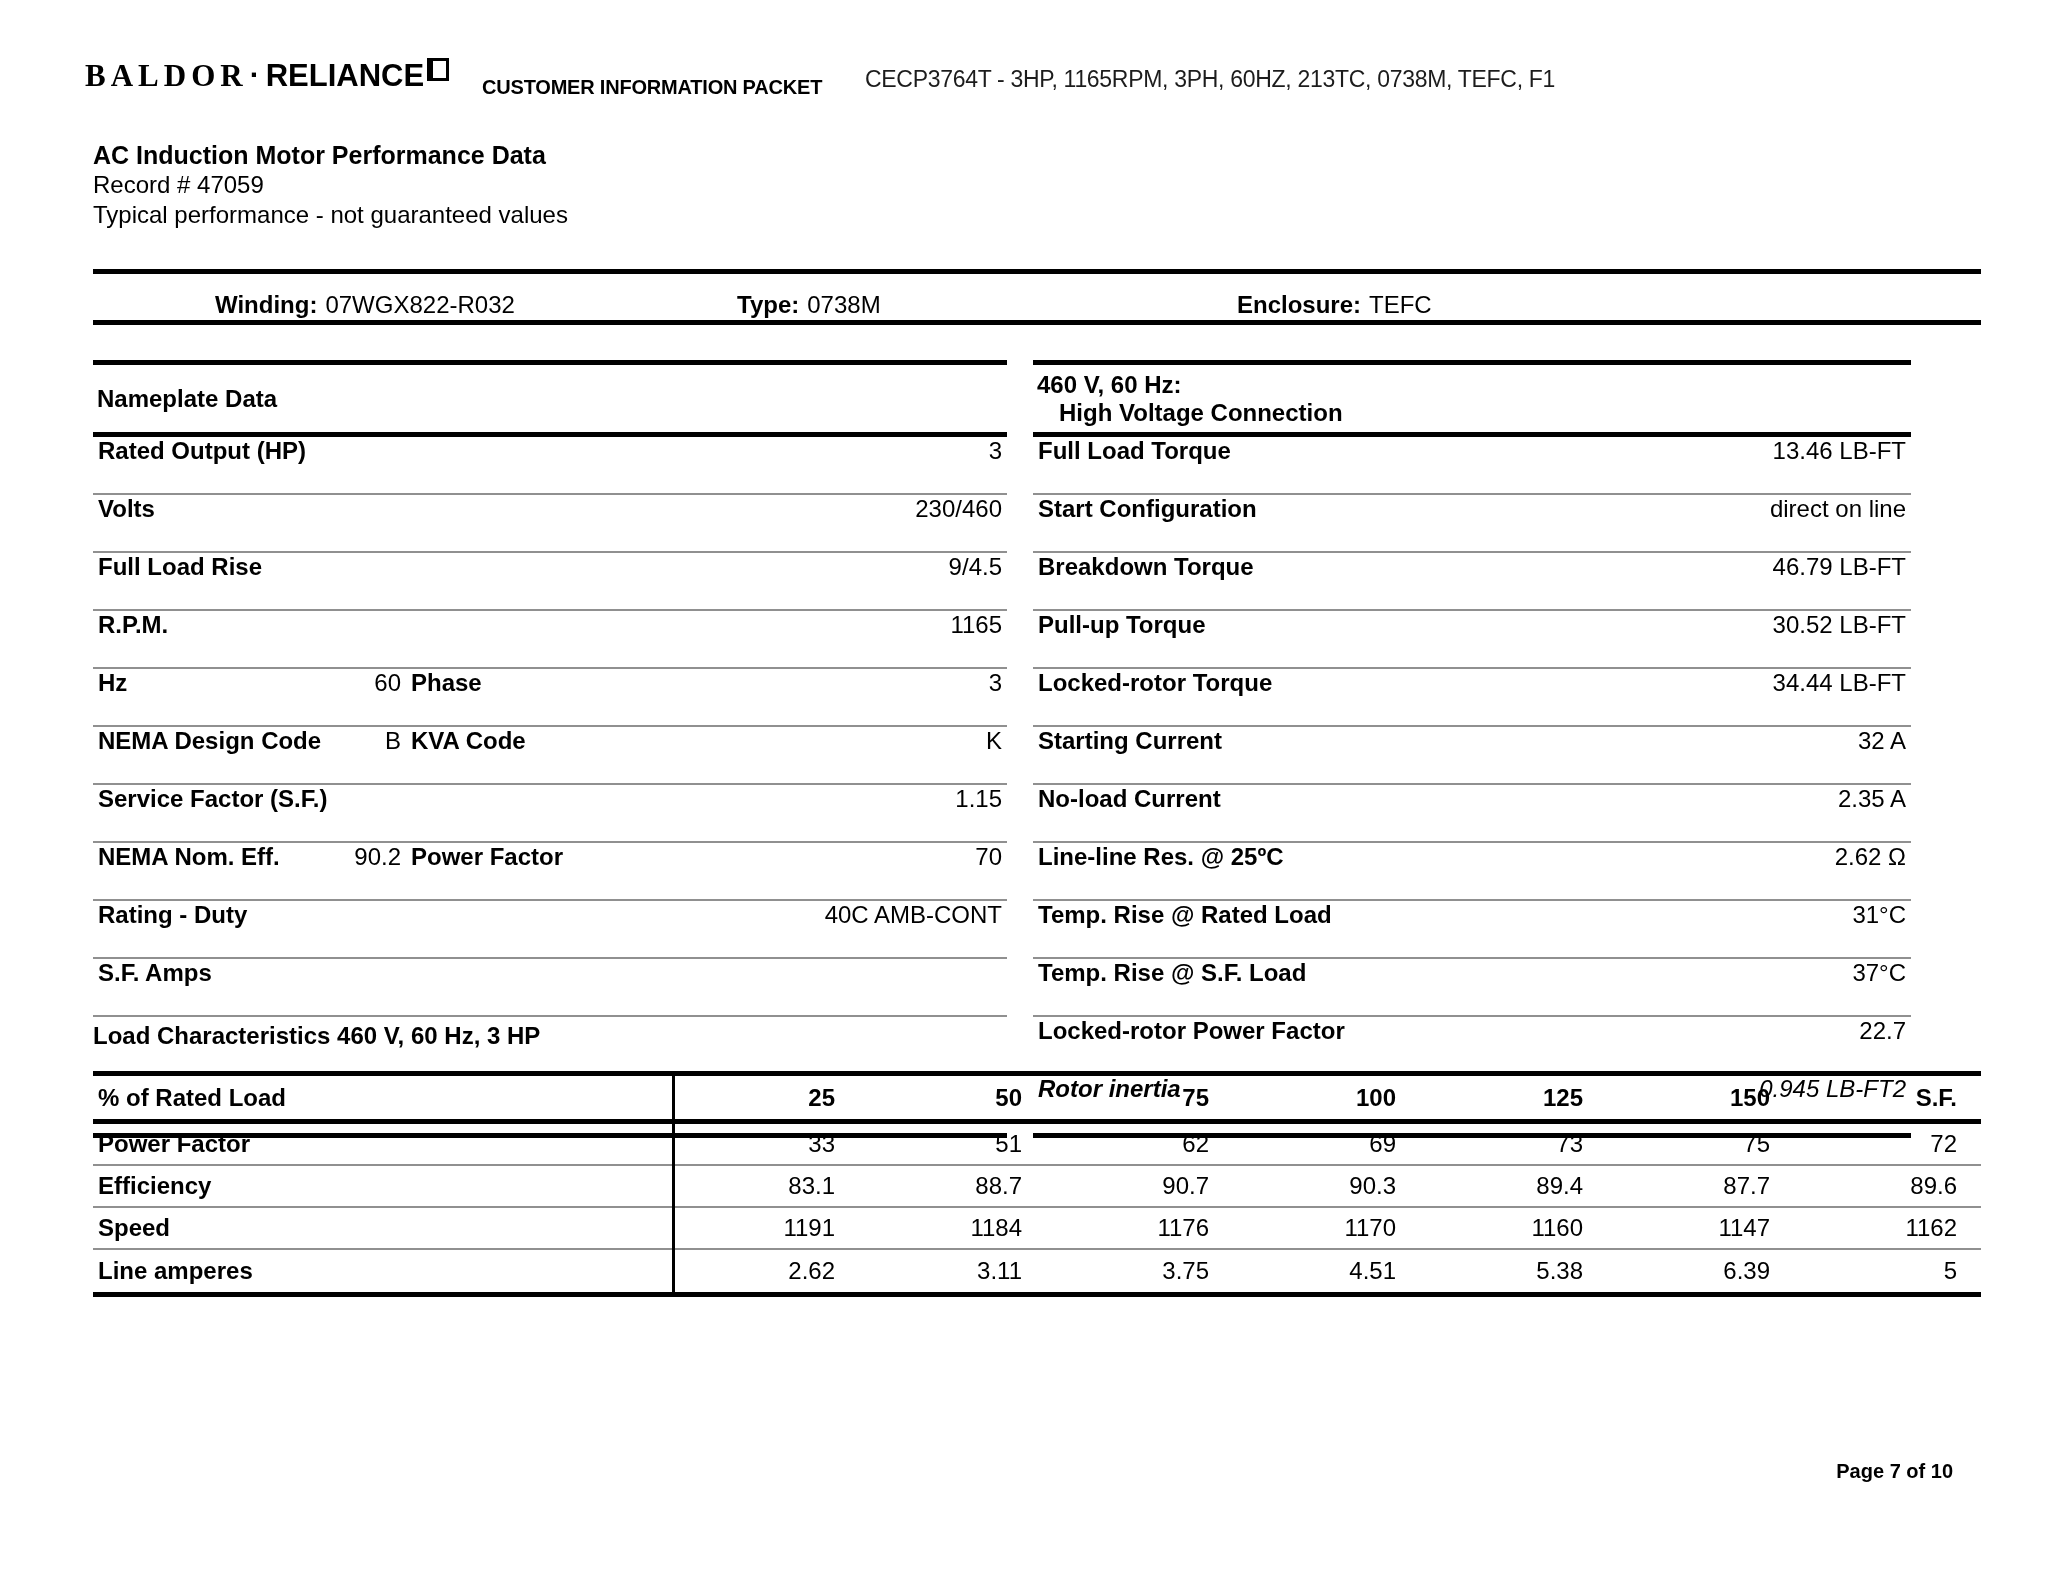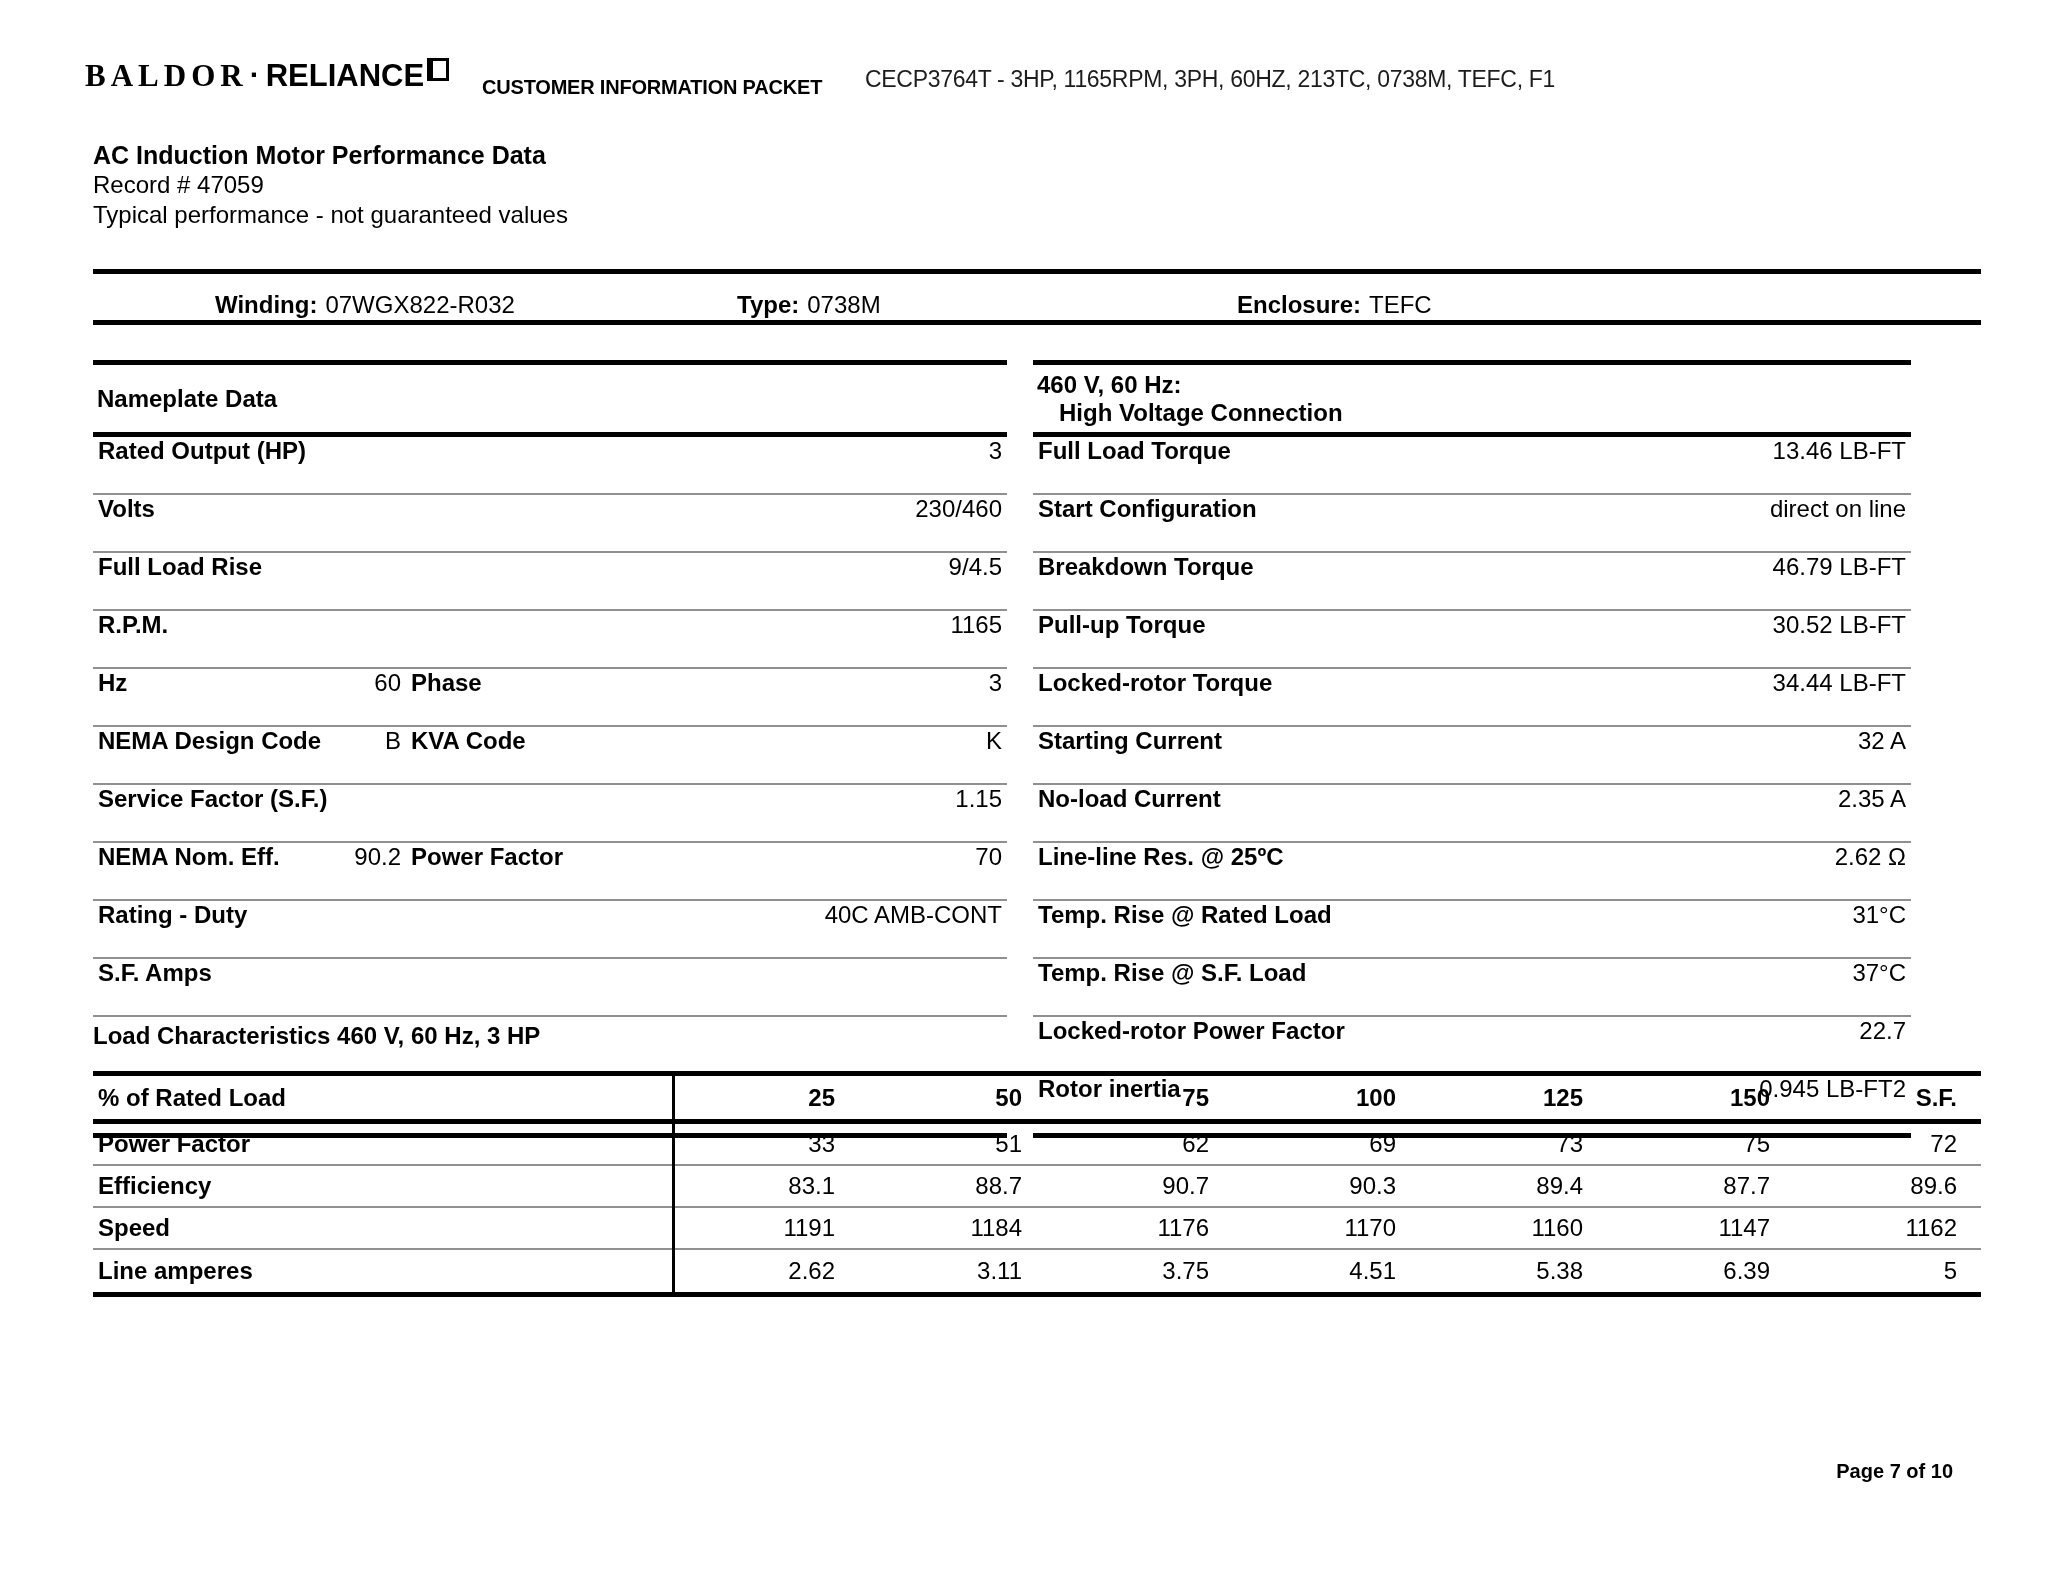--- a/index.html
+++ b/index.html
@@ -34,21 +34,21 @@
   .winding-bar .f3{left:1144px;}
   .blabel{font-weight:700;margin-right:8px;}
   
   .datatable{position:absolute;top:360px;border-top:5px solid #000;border-bottom:5px solid #000;}
   .datatable.left{left:93px;width:914px;}
   .datatable.right{left:1033px;width:878px;}
   .dt-head{height:72px;border-bottom:5px solid #000;display:flex;flex-direction:column;justify-content:center;padding:0 4px;box-sizing:border-box;}
   .dt-head .h1{font-size:24px;font-weight:700;line-height:28px;}
   .dt-head .h2{font-size:24px;font-weight:700;line-height:28px;padding-left:22px;}
   .dt-row{height:58px;box-sizing:border-box;border-bottom:2px solid #909090;display:flex;align-items:flex-start;padding:0 5px;font-size:24px;}
-  .dt-row:last-child{border-bottom:none;}
+  .dt-row:last-child{border-bottom:none;font-style:italic;}
   .dt-row .c1{width:303px;display:flex;justify-content:space-between;align-items:center;flex:0 0 auto;}
   .dt-row .lab{font-weight:700;white-space:nowrap;}
   .dt-row .midlab{font-weight:700;margin-left:10px;white-space:nowrap;}
   .dt-row .val{margin-left:auto;text-align:right;white-space:nowrap;}
   
   .load-title{position:absolute;left:93px;top:1022px;font-size:24px;font-weight:700;}
   .load-table{position:absolute;left:93px;top:1071px;width:1888px;border-top:5px solid #000;border-bottom:5px solid #000;}
   .lt-vline{position:absolute;left:579px;top:0;bottom:0;width:3px;background:#000;}
   .lt-row{display:grid;grid-template-columns:579px repeat(7,1fr);align-items:center;}
   .lt-header{height:43px;border-bottom:5px solid #000;}

